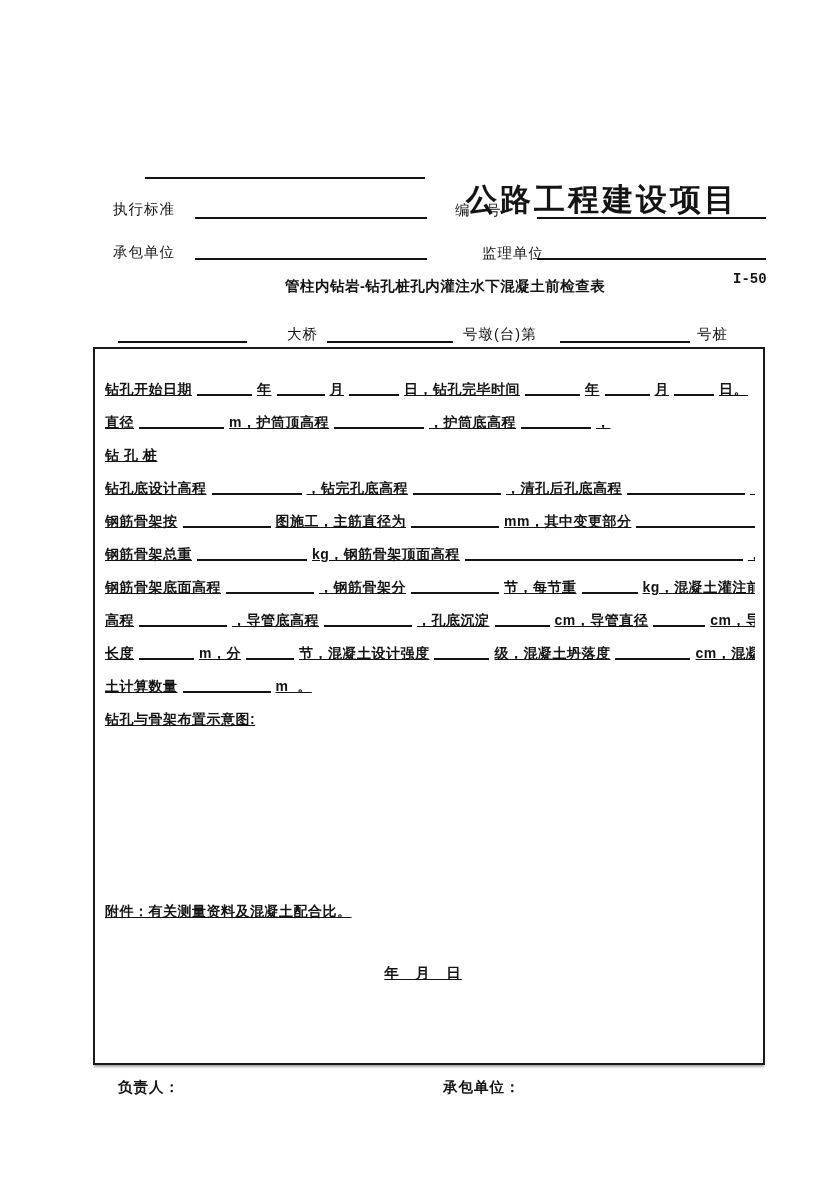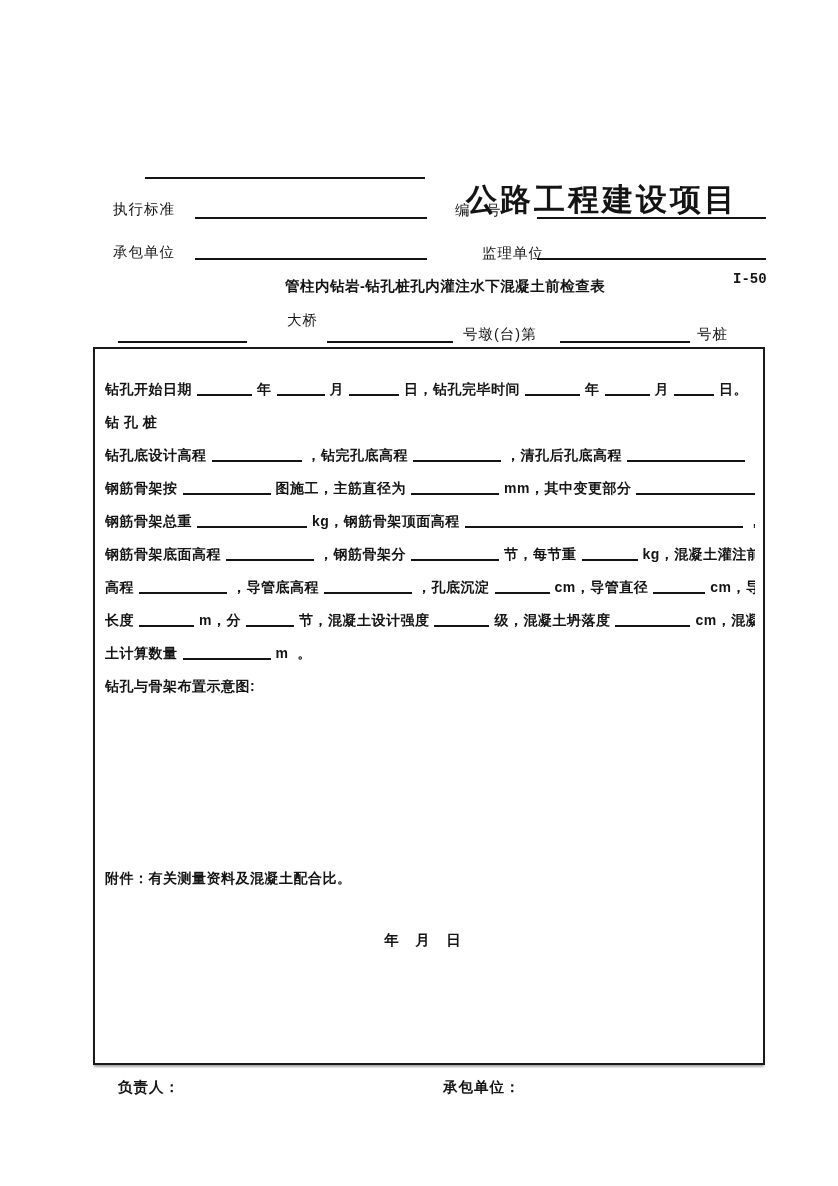--- a/index.html
+++ b/index.html
@@ -14,20 +14,21 @@
     position:absolute;left:195px;top:186px;width:232px;text-align:center;
     font-size:13px;line-height:15px;font-family:"Liberation Mono","DejaVu Sans Mono",monospace;
   }
   .subtitle{position:absolute;left:285px;top:269px;font-size:14.5px;font-weight:bold;letter-spacing:0.5px;white-space:nowrap;margin-top:8px;}
   .form-code{position:absolute;left:733px;top:271px;font-size:14px;font-family:"Liberation Mono","DejaVu Sans Mono",monospace;font-weight:bold;}
   .form-box{
     position:absolute;left:93px;top:347px;width:672px;height:718px;
     border:2px solid #1a1a1a;box-sizing:border-box;
     padding:24px 8px 0 10px;
     box-shadow:0 3px 2px -1px rgba(0,0,0,0.35);
+    text-decoration:underline;
   }
   .box-line{height:33px;line-height:33px;font-size:14px;letter-spacing:0.5px;white-space:nowrap;overflow:hidden;font-weight:bold;}
   .seg{white-space:pre;}
   .blank{
     display:inline-block;height:16px;border-bottom:2px solid #141414;
     margin:0 5px;vertical-align:-2px;
   }
   .diagram-area{height:158px;}
   .note{height:35px;line-height:35px;font-size:14px;letter-spacing:0.5px;font-weight:bold;}
   .date-row{height:33px;line-height:33px;font-size:14.5px;text-align:center;padding-right:14px;letter-spacing:1px;margin-top:28px;font-weight:bold;}
@@ -48,29 +49,30 @@
 
   <span class="lbl" style="left:113px;top:243px;">承包单位</span>
   <div class="hline" style="left:195px;top:258px;width:232px;"></div>
   <span class="lbl" style="left:482px;top:244px;">监理单位</span>
   <div class="hline" style="left:537px;top:258px;width:229px;"></div>
 
   <div class="subtitle">管柱内钻岩-钻孔桩孔内灌注水下混凝土前检查表</div>
   <div class="form-code">I-50</div>
 
   <div class="hline" style="left:118px;top:341px;width:129px;"></div>
-  <span class="lbl" style="left:287px;top:311px;">大桥</span>
+  <span class="lbl" style="left:287px;top:325px;">大桥</span>
   <div class="hline" style="left:327px;top:341px;width:126px;"></div>
   <span class="lbl" style="left:463px;top:325px;">号墩(台)第</span>
   <div class="hline" style="left:560px;top:341px;width:130px;"></div>
   <span class="lbl" style="left:697px;top:325px;">号桩</span>
 
   <div class="form-box">
     <div>
         <div class="box-line"><span class="seg">钻孔开始日期</span><span class="blank" style="width: 55px;"></span><span class="seg">年</span><span class="blank" style="width: 48px;"></span><span class="seg">月</span><span class="blank" style="width: 50px;"></span><span class="seg">日，钻孔完毕时间</span><span class="blank" style="width: 55px;"></span><span class="seg">年</span><span class="blank" style="width: 45px;"></span><span class="seg">月</span><span class="blank" style="width: 40px;"></span><span class="seg">日。</span></div>
+        <div class="box-line"><span class="seg">直径</span><span class="blank" style="width: 85px;"></span><span class="seg">m，护筒顶高程</span><span class="blank" style="width: 90px;"></span><span class="seg">，护筒底高程</span><span class="blank" style="width: 70px;"></span><span class="seg">，</span></div>
         <div class="box-line"><span class="seg">钻 孔 桩</span></div>
         <div class="box-line"><span class="seg">钻孔底设计高程</span><span class="blank" style="width: 90px;"></span><span class="seg">，钻完孔底高程</span><span class="blank" style="width: 88px;"></span><span class="seg">，清孔后孔底高程</span><span class="blank" style="width: 118px;"></span><span class="seg">，</span></div>
         <div class="box-line"><span class="seg">钢筋骨架按</span><span class="blank" style="width: 88px;"></span><span class="seg">图施工，主筋直径为</span><span class="blank" style="width: 88px;"></span><span class="seg">mm，其中变更部分</span><span class="blank" style="width: 124px;"></span></div>
         <div class="box-line"><span class="seg">钢筋骨架总重</span><span class="blank" style="width: 110px;"></span><span class="seg">kg，钢筋骨架顶面高程</span><span class="blank" style="width: 278px;"></span><span class="seg">，</span></div>
         <div class="box-line"><span class="seg">钢筋骨架底面高程</span><span class="blank" style="width: 88px;"></span><span class="seg">，钢筋骨架分</span><span class="blank" style="width: 88px;"></span><span class="seg">节，每节重</span><span class="blank" style="width: 56px;"></span><span class="seg">kg，混凝土灌注前孔底</span></div>
         <div class="box-line"><span class="seg">高程</span><span class="blank" style="width: 88px;"></span><span class="seg">，导管底高程</span><span class="blank" style="width: 88px;"></span><span class="seg">，孔底沉淀</span><span class="blank" style="width: 55px;"></span><span class="seg">cm，导管直径</span><span class="blank" style="width: 52px;"></span><span class="seg">cm，导管</span></div>
         <div class="box-line"><span class="seg">长度</span><span class="blank" style="width: 55px;"></span><span class="seg">m，分</span><span class="blank" style="width: 48px;"></span><span class="seg">节，混凝土设计强度</span><span class="blank" style="width: 55px;"></span><span class="seg">级，混凝土坍落度</span><span class="blank" style="width: 75px;"></span><span class="seg">cm，混凝</span></div>
         <div class="box-line"><span class="seg">土计算数量</span><span class="blank" style="width: 88px;"></span><span class="seg">m  。</span></div>
         <div class="box-line"><span class="seg">钻孔与骨架布置示意图:</span></div>
       </div>

